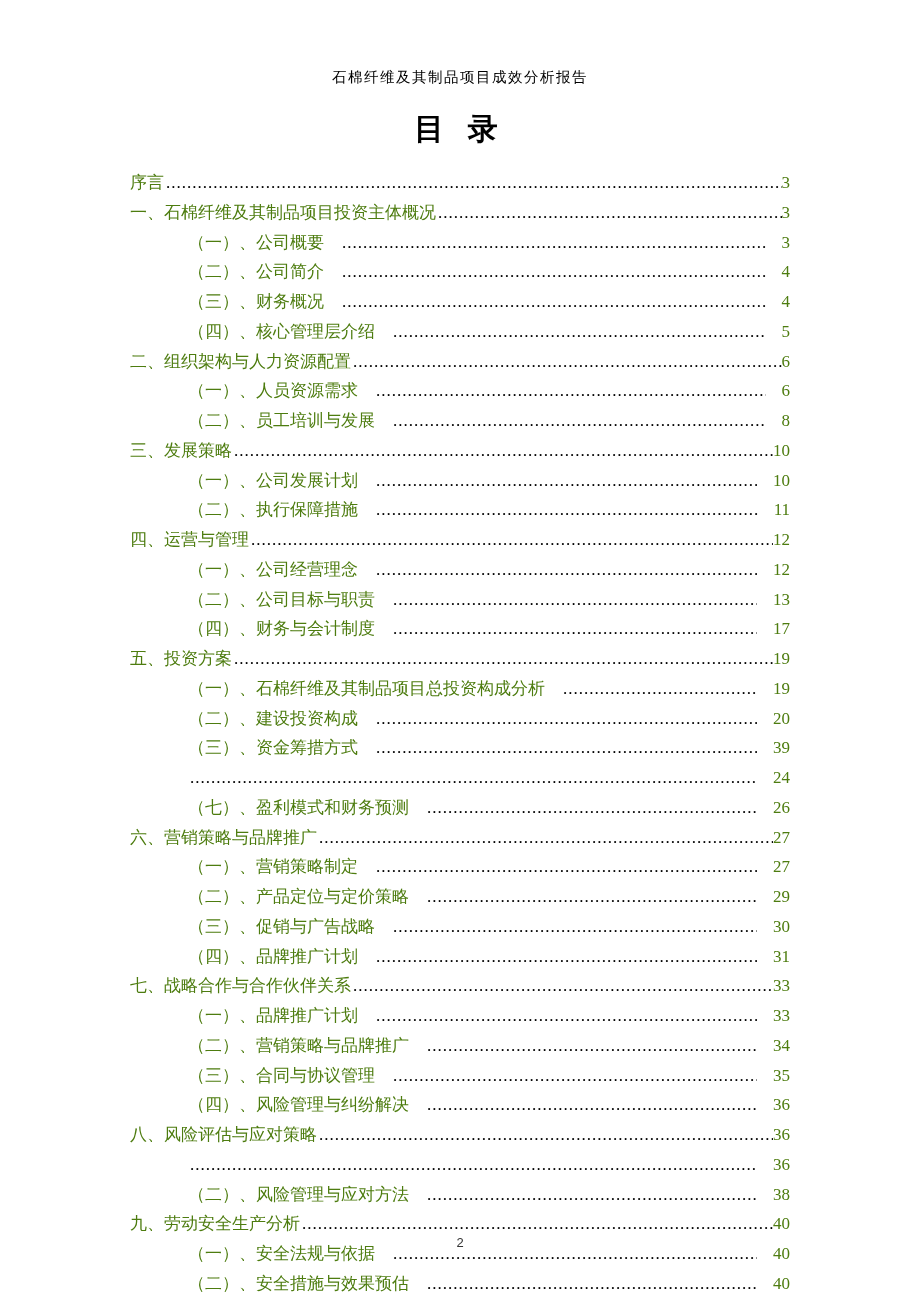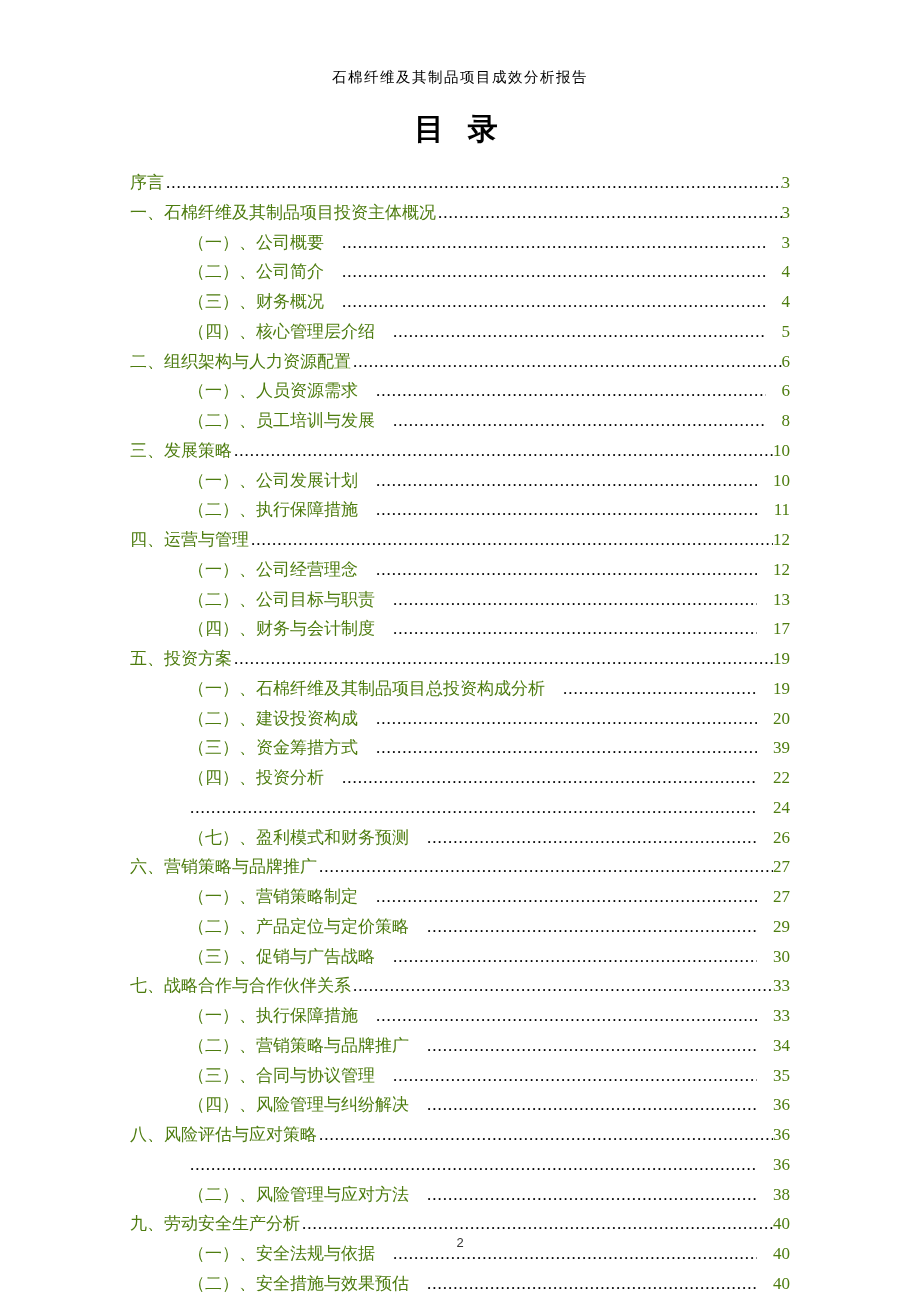--- a/index.html
+++ b/index.html
@@ -178,25 +178,20 @@
         <span class="toc-label">（二）、建设投资构成</span>
         <span class="toc-leader"></span>
         <span class="toc-page">20</span>
       </div>
       <div class="toc-row level-2">
         <span class="toc-label">（三）、资金筹措方式</span>
         <span class="toc-leader"></span>
         <span class="toc-page">39</span>
       </div>
       <div class="toc-row level-2">
-        <span class="toc-label">（四）、投资分析</span>
-        <span class="toc-leader"></span>
-        <span class="toc-page">22</span>
-      </div>
-      <div class="toc-row level-2">
         <span class="toc-leader"></span>
         <span class="toc-page">24</span>
       </div>
       <div class="toc-row level-2">
         <span class="toc-label">（七）、盈利模式和财务预测</span>
         <span class="toc-leader"></span>
         <span class="toc-page">26</span>
       </div>
       <div class="toc-row level-1">
         <span class="toc-label">六、营销策略与品牌推广</span>
@@ -211,27 +206,32 @@
       <div class="toc-row level-2">
         <span class="toc-label">（二）、产品定位与定价策略</span>
         <span class="toc-leader"></span>
         <span class="toc-page">29</span>
       </div>
       <div class="toc-row level-2">
         <span class="toc-label">（三）、促销与广告战略</span>
         <span class="toc-leader"></span>
         <span class="toc-page">30</span>
       </div>
+      <div class="toc-row level-2">
+        <span class="toc-label">（四）、品牌推广计划</span>
+        <span class="toc-leader"></span>
+        <span class="toc-page">31</span>
+      </div>
       <div class="toc-row level-1">
         <span class="toc-label">七、战略合作与合作伙伴关系</span>
         <span class="toc-leader"></span>
         <span class="toc-page">33</span>
       </div>
       <div class="toc-row level-2">
-        <span class="toc-label">（一）、执行保障措施</span>
+        <span class="toc-label">（一）、品牌推广计划</span>
         <span class="toc-leader"></span>
         <span class="toc-page">33</span>
       </div>
       <div class="toc-row level-2">
         <span class="toc-label">（二）、营销策略与品牌推广</span>
         <span class="toc-leader"></span>
         <span class="toc-page">34</span>
       </div>
       <div class="toc-row level-2">
         <span class="toc-label">（三）、合同与协议管理</span>

